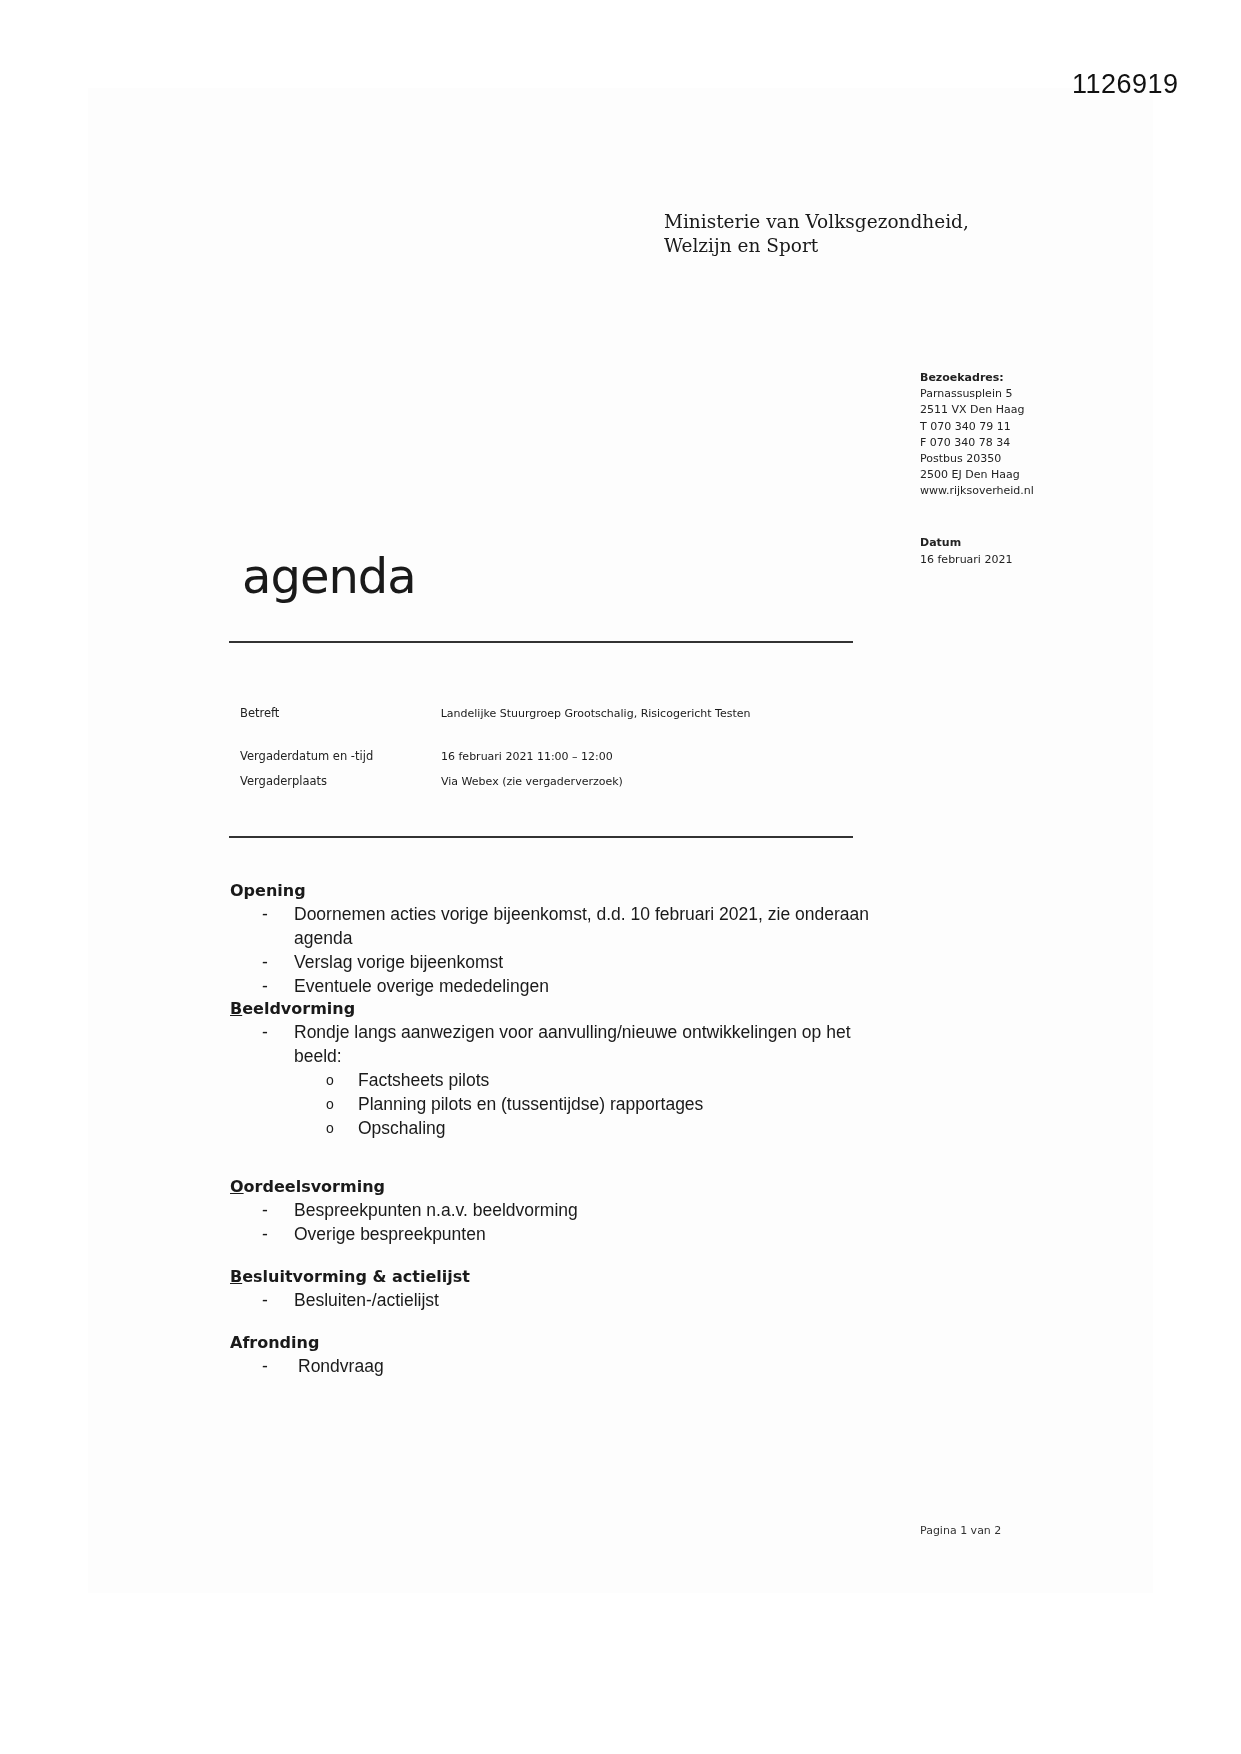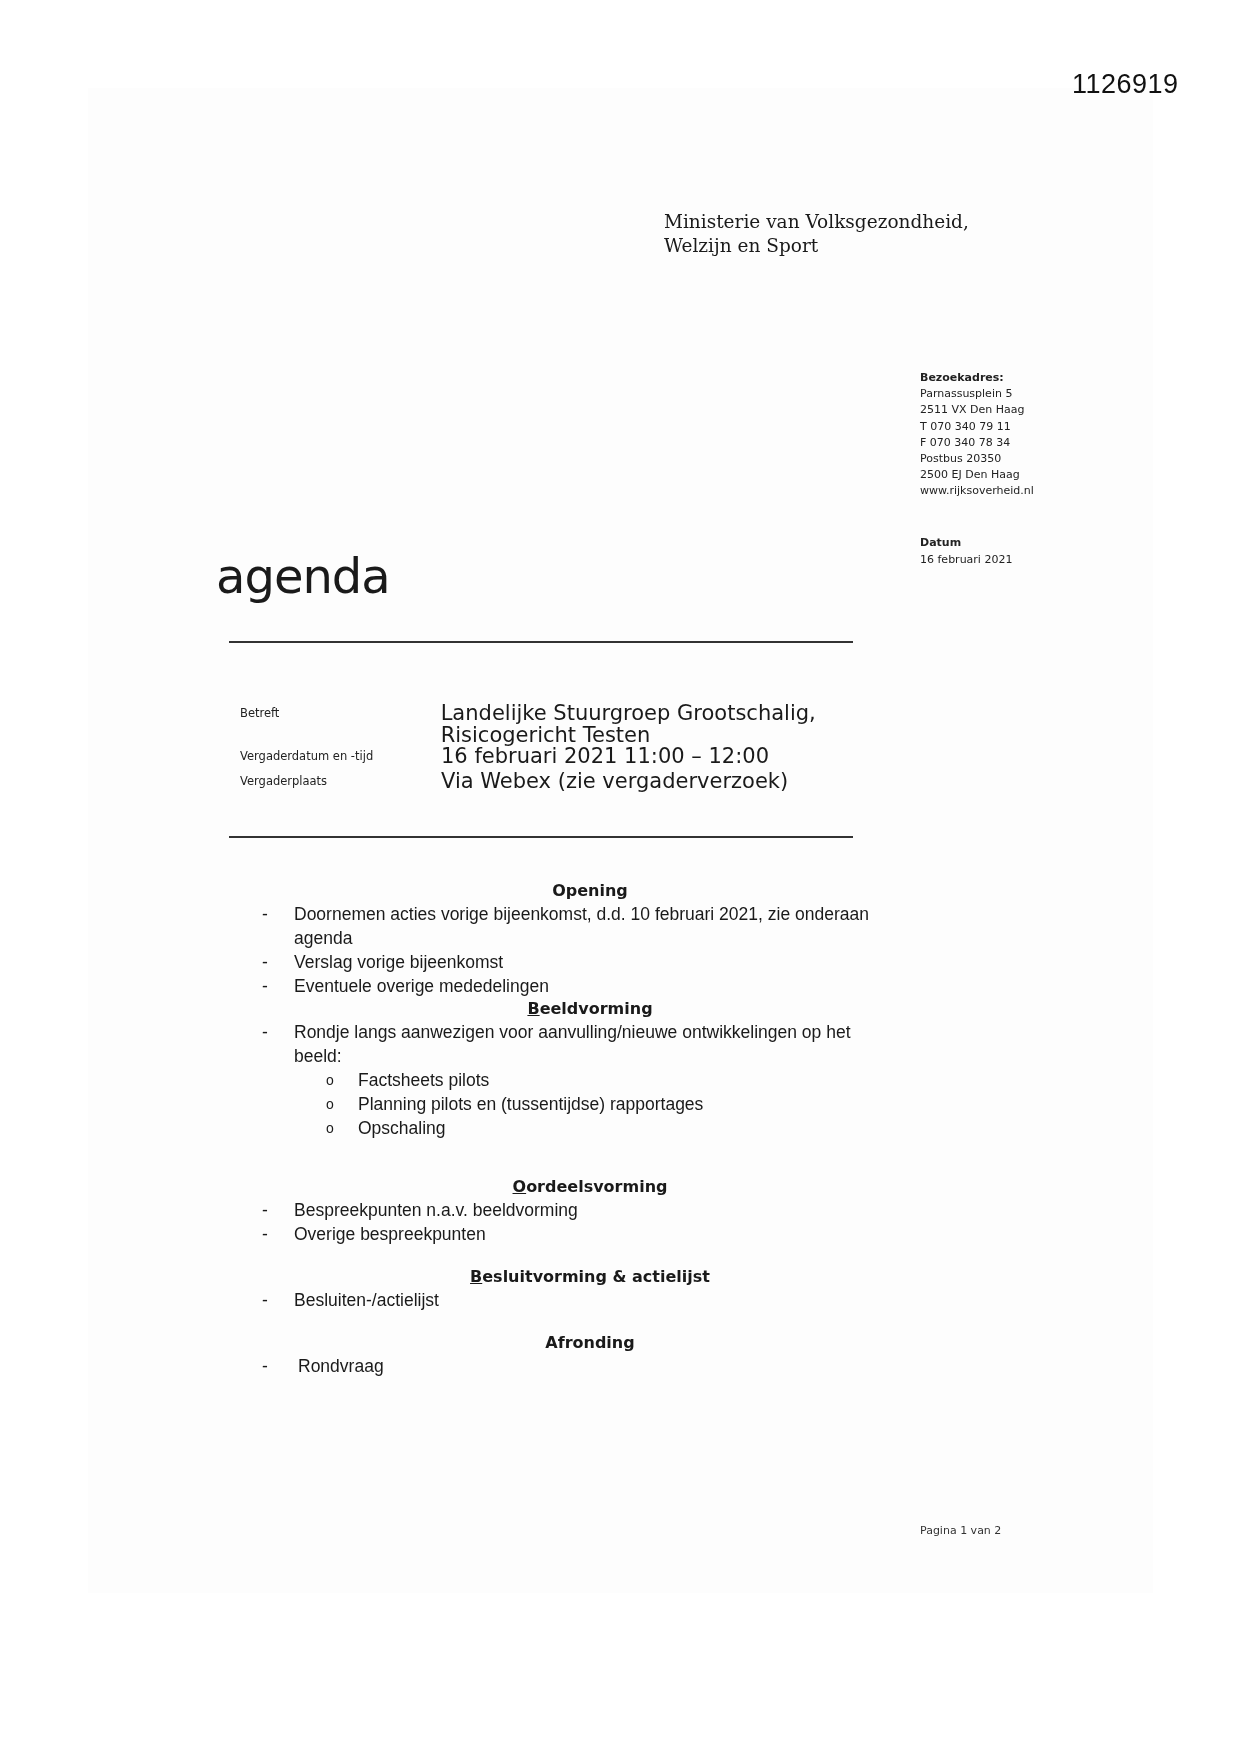--- a/index.html
+++ b/index.html
@@ -25,46 +25,46 @@
     .address {
       position: absolute; left: 920px; top: 370px;
       font-family: "DejaVu Sans", sans-serif; font-size: 11px; line-height: 16.2px; color: #222;
     }
     .address .label, .datum .label { font-weight: bold; }
     .datum {
       position: absolute; left: 920px; top: 534px;
       font-family: "DejaVu Sans", sans-serif; font-size: 11px; line-height: 17px; color: #222;
     }
     .title {
-      position: absolute; left: 216px; top: 548px;
+      position: absolute; left: 242px; top: 548px;
       font-family: "DejaVu Sans", sans-serif; font-size: 48px; font-weight: normal; color: #1a1a1a;
       letter-spacing: -1px;
     }
     .rule {
       position: absolute; left: 229px; width: 624px; height: 2px; background: #333;
     }
     .rule.top { top: 641px; }
     .rule.bottom { top: 836px; }
     .meta {
       position: absolute; left: 240px; top: 664px; width: 620px; margin-top: 39px;
     }
     .meta-row { display: flex; }
     .meta-label {
       width: 201px; font-size: 11.5px; color: #222; padding-top: 3px;
     }
-    .meta-value { font-size: 21px; line-height: 21.5px; color: #1a1a1a; }
+    .meta-value { font-size: 11px; line-height: 21.5px; color: #1a1a1a; }
     .meta-row.r0 { height: 43px; }
     .meta-row.r1 { height: 25px; }
     .agenda {
       position: absolute; left: 230px; top: 880px; width: 720px;
       font-family: "Liberation Sans", sans-serif; color: #1a1a1a;
     }
     .section { margin-bottom: 0; }
     .section-title {
-      font-family: "DejaVu Sans", sans-serif; font-weight: bold; font-size: 16px; line-height: 22px; text-align: center;
+      font-family: "DejaVu Sans", sans-serif; font-weight: bold; font-size: 16px; line-height: 22px;
     }
     .section-title .ul { text-decoration: underline; }
     .item { display: flex; font-size: 17.5px; line-height: 24px; }
     .dash { width: 64px; padding-left: 32px; box-sizing: border-box; }
     .item-text { width: 600px; }
     .sub { display: flex; font-size: 17.5px; line-height: 24px; }
     .circle { width: 128px; padding-left: 96px; box-sizing: border-box; font-size: 14px; }
     .s-opening { margin-top: 0; }
     .s-beeld { }
     .s-oordeel { margin-top: 36px; }

